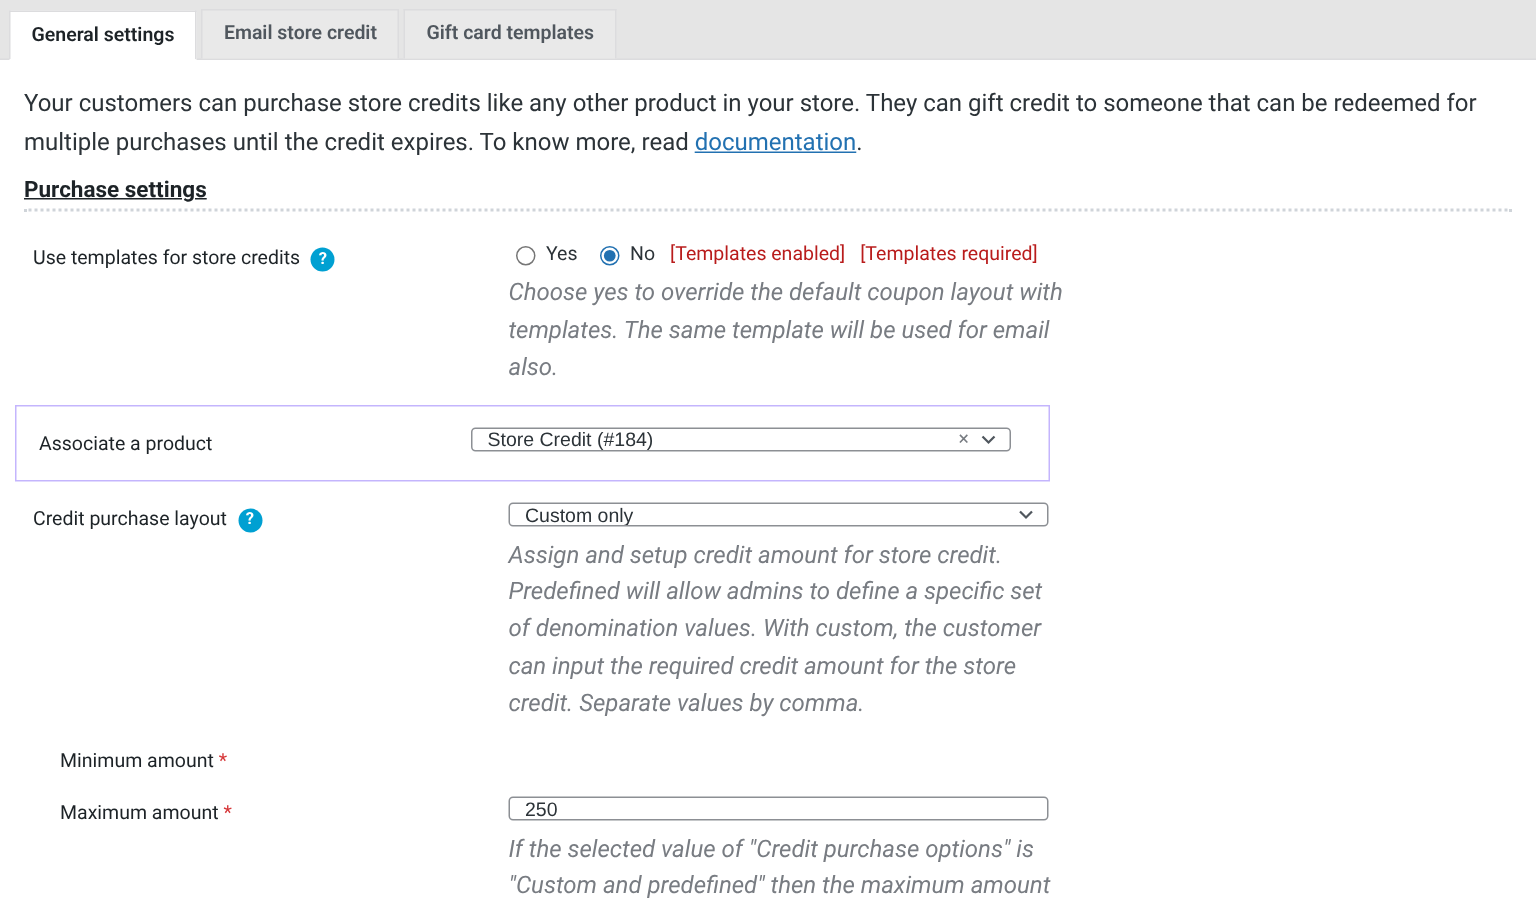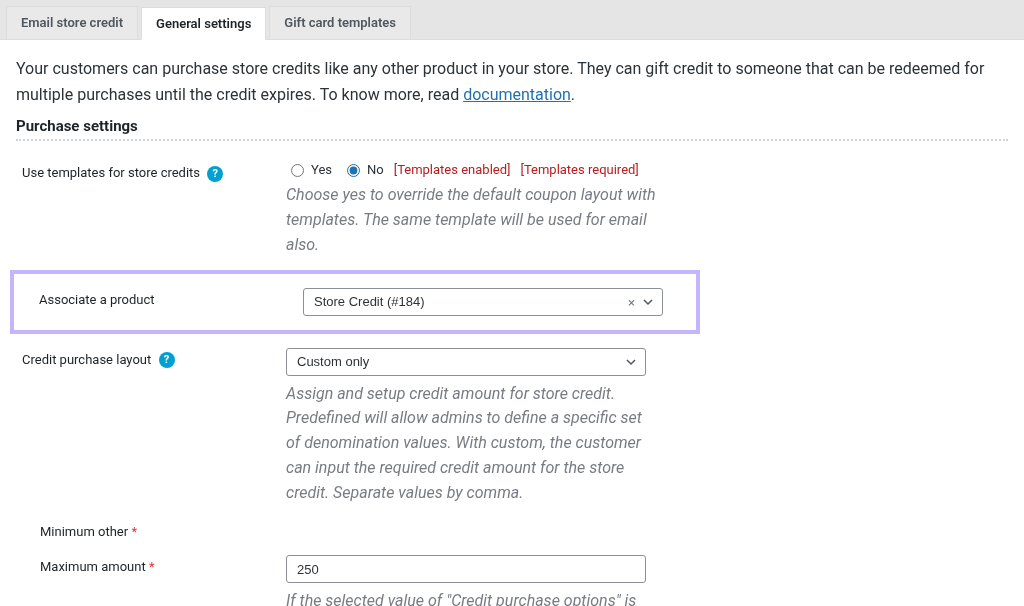--- a/index.html
+++ b/index.html
@@ -32,30 +32,31 @@
     background: #fff;
     color: #1d2327;
     border-bottom: 1px solid #fff;
     position: relative;
     top: 1px;
   }
   .panel { padding: 16px; }
   .intro-text { line-height: 1.6; font-size: 16px; color: #2c3338; margin-bottom: 10px; }
   .intro-text a { color: #2271b1; text-decoration: underline; cursor: pointer; }
   h2.section {
-    font-size: 15px; font-weight: 700; margin: 6px 0 4px 0; color: #1d2327;
+    font-size: 15px; font-weight: 700; margin: 6px 0 4px 0; color: #1d2327; text-decoration: underline;
   }
   .dashed-sep {
     border: none;
     border-top: 2px dotted #cfd4d9;
     margin: 2px 0 14px 0;
   }
   .form-row {
     display: flex;
     padding: 6px 0 8px 0;
+    gap: 29px;
   }
   .col-label {
     width: 270px;
     padding-left: 6px;
     flex: 0 0 270px;
     font-size: 13px;
     color: #1d2327;
     line-height: 1.5;
     padding-top: 2px;
   }
@@ -70,49 +71,50 @@
     background: #00a0d2;
     color: #fff;
     font-size: 11px;
     font-weight: 700;
     vertical-align: middle;
     margin-left: 4px;
   }
   .col-field {
     flex: 0 0 370px;
     width: 370px;
+    margin-left: 24px;
   }
   .radio-line {
     display: flex;
     align-items: center;
     gap: 10px;
     flex-wrap: wrap;
   }
   .radio-option { display: inline-flex; align-items: center; gap: 4px; }
   .radio-option input { accent-color: #2271b1; }
   .bracket-link { color: #b91c1c; cursor: pointer; }
   .desc {
     font-style: italic;
     color: #787c82;
     font-size: 16px;
     margin-top: 6px;
     line-height: 1.55;
   }
   .highlight-box {
-    border: 4px solid #c4b5fd;
+    border: 1px solid #c4b5fd;
     margin-left: -6px;
-    padding: 14px 19px;
+    padding: 14px 9px;
     margin-top: 4px;
     margin-bottom: 8px;
     width: 690px;
   }
   .highlight-inner { display: flex; }
   .sel-input, select, input[type=text] {
     width: 360px;
-    height: 28px;
+    height: 16px;
     border: 1px solid #8c8f94;
     border-radius: 3px;
     background: #fff;
     padding: 4px 30px 4px 10px;
     font-size: 13px;
     color: #2c3338;
   }
   .select-wrap {
     position: relative;
     width: 360px;
@@ -136,22 +138,22 @@
   }
   .chev svg { display: block; }
 </style>
 </head>
 <body>
 
 <div class="root">
 
 <div class="tabbar">
   <div class="tabs">
+    <div class="tab active">General settings</div>
     <div class="tab">Email store credit</div>
-    <div class="tab active">General settings</div>
     <div class="tab">Gift card templates</div>
   </div>
 </div>
 
 <div class="panel">
   <div class="intro-text">
     <span>Your customers can purchase store credits like any other product in your store. They can gift credit to someone that can be redeemed for multiple purchases until the credit expires. To know more, read </span><a>documentation</a><span>.</span>
   </div>
 
   <h2 class="section">Purchase settings</h2>
@@ -209,21 +211,21 @@
                 <path d="M1 3 L5 7 L9 3" stroke="#50575e" stroke-width="1.5" fill="none"></path>
               </svg>
         </span>
       </div>
       <div class="desc">Assign and setup credit amount for store credit. Predefined will allow admins to define a specific set of denomination values. With custom, the customer can input the required credit amount for the store credit. Separate values by comma.</div>
     </div>
   </div>
 
   <div class="form-row">
     <div class="col-label sub">
-      <span>Minimum other</span> <span class="req">*</span>
+      <span>Minimum amount</span> <span class="req">*</span>
     </div>
   </div>
 
   <div class="form-row">
     <div class="col-label sub">
       <span>Maximum amount</span> <span class="req">*</span>
     </div>
     <div class="col-field">
       <input type="text" value="250" style="">
       <div class="desc">If the selected value of "Credit purchase options" is "Custom and predefined" then the maximum amount will be the highest value in between "Maximum amount" and "Denominations".</div>

